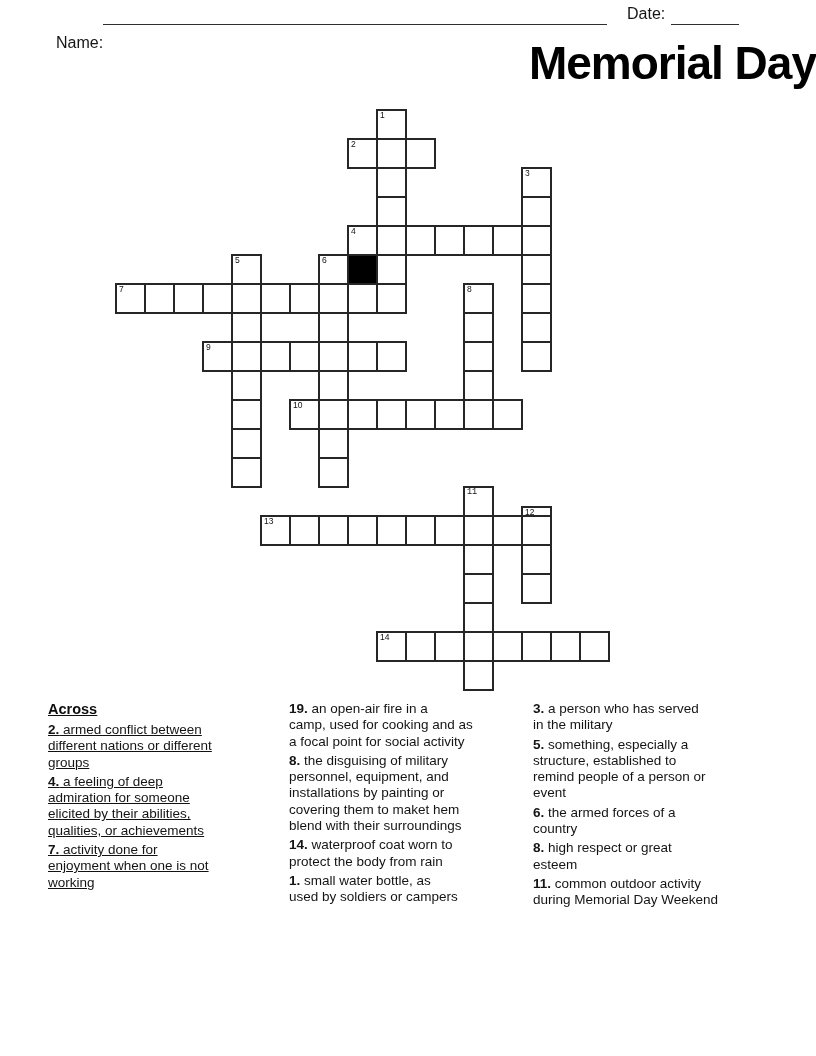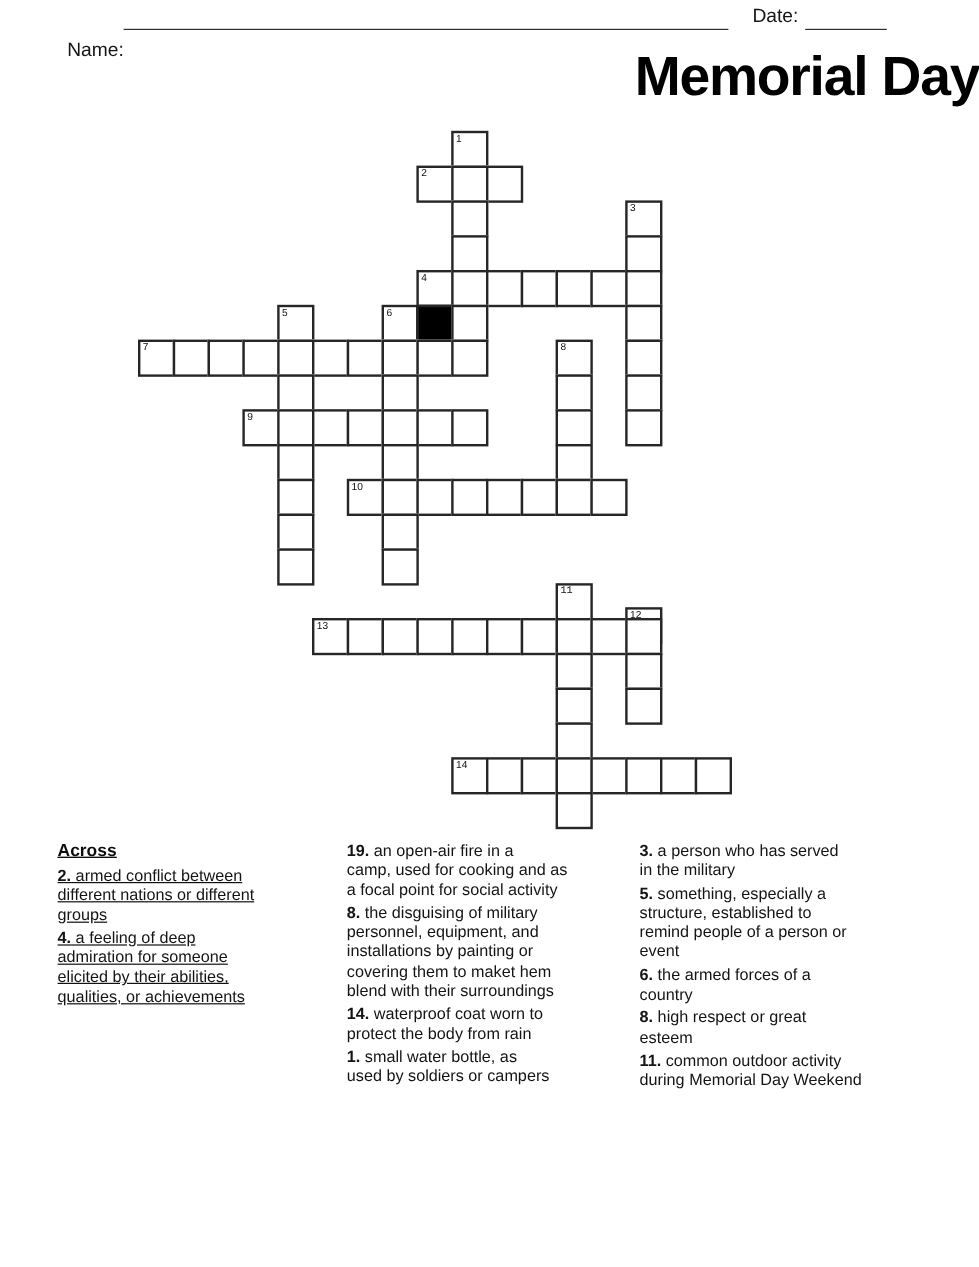--- a/index.html
+++ b/index.html
@@ -191,20 +191,23 @@
 <div id="clues">
   <div class="clue-col" id="clue-col-1">
       <div class="clue-heading">Across</div>
       <div class="clue"><span class="clue-num">2.</span><span class="clue-text"> armed conflict between
 different nations or different
 groups</span></div>
       <div class="clue"><span class="clue-num">4.</span><span class="clue-text"> a feeling of deep
 admiration for someone
 elicited by their abilities,
 qualities, or achievements</span></div>
+      <div class="clue"><span class="clue-num">7.</span><span class="clue-text"> activity done for
+enjoyment when one is not
+working</span></div>
     </div>
   <div class="clue-col" id="clue-col-2">
       <div class="clue"><span class="clue-num">19.</span><span class="clue-text"> an open-air fire in a
 camp, used for cooking and as
 a focal point for social activity</span></div>
       <div class="clue"><span class="clue-num">8.</span><span class="clue-text"> the disguising of military
 personnel, equipment, and
 installations by painting or
 covering them to maket hem
 blend with their surroundings</span></div>

